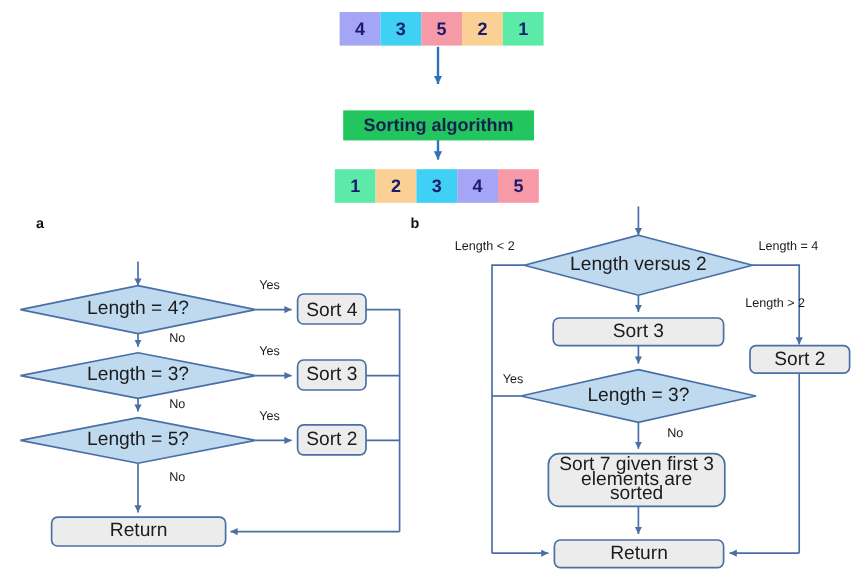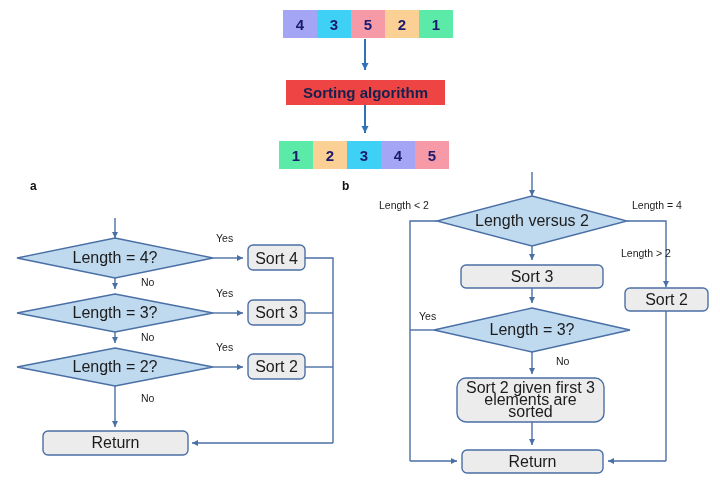--- a/index.html
+++ b/index.html
@@ -20,22 +20,22 @@
     display:flex;align-items:center;justify-content:center;
     font-size:15px;font-weight:bold;color:#1a1a6e;
     letter-spacing:0px;
   }
   .arr-top{top:10px;}
   .arr-bot{top:141px;}
 
   
   .sortbox{
     position:absolute;
-    left:286px;top:80px;width:159px;height:25px;
-    background:#ef4444;
+    left:286px;top:92px;width:159px;height:25px;
+    background:#22c55e;
     display:flex;align-items:center;justify-content:center;
     font-size:15px;font-weight:bold;color:#14214f;
   }
 
   
   .panel-letter{
     position:absolute;
     font-size:12px;font-weight:bold;color:#111;
   }
   #letter-a{left:30px;top:179px;}
@@ -153,42 +153,42 @@
     <div class="arr-cell arr-bot" style="left:347px;background:#3fd0f5;">3</div>
     <div class="arr-cell arr-bot" style="left:381px;background:#a5a5f5;">4</div>
     <div class="arr-cell arr-bot" style="left:415px;background:#f79aa8;">5</div>
   </div>
 
   <div class="panel-letter" id="letter-a">a</div>
   <div class="panel-letter" id="letter-b">b</div>
 
   <div class="node-label" style="left:17px;top:248px;width:196px;height:20px;">Length = 4?</div>
   <div class="node-label" style="left:17px;top:303px;width:196px;height:20px;">Length = 3?</div>
-  <div class="node-label" style="left:17px;top:357px;width:196px;height:20px;">Length = 2?</div>
+  <div class="node-label" style="left:17px;top:357px;width:196px;height:20px;">Length = 5?</div>
 
   <div class="node-label" style="left:248px;top:245px;width:57px;height:28px;">Sort 4</div>
   <div class="node-label" style="left:248px;top:300px;width:57px;height:25px;">Sort 3</div>
   <div class="node-label" style="left:248px;top:354px;width:57px;height:25px;">Sort 2</div>
 
   <div class="node-label" style="left:43px;top:431px;width:145px;height:24px;">Return</div>
 
   <div class="edge-label" style="left:216px;top:232px;">Yes</div>
   <div class="edge-label" style="left:216px;top:287px;">Yes</div>
   <div class="edge-label" style="left:216px;top:341px;">Yes</div>
 
   <div class="edge-label" style="left:141px;top:276px;">No</div>
   <div class="edge-label" style="left:141px;top:331px;">No</div>
   <div class="edge-label" style="left:141px;top:392px;">No</div>
 
   <div class="node-label" style="left:437px;top:211px;width:190px;height:20px;">Length versus 2</div>
   <div class="node-label" style="left:434px;top:320px;width:196px;height:20px;">Length = 3?</div>
 
   <div class="node-label" style="left:461px;top:265px;width:142px;height:23px;">Sort 3</div>
   <div class="node-label" style="left:625px;top:288px;width:83px;height:23px;">Sort 2</div>
-  <div class="node-label" style="left:461px;top:378px;width:139px;height:44px;">Sort 2 given first 3 elements are sorted</div>
+  <div class="node-label" style="left:461px;top:378px;width:139px;height:44px;">Sort 7 given first 3 elements are sorted</div>
 
   <div class="node-label" style="left:462px;top:450px;width:141px;height:23px;">Return</div>
 
   <div class="edge-label" style="left:379px;top:199px;text-align:right;">Length &lt; 2</div>
   <div class="edge-label" style="left:632px;top:199px;">Length = 4</div>
   <div class="edge-label" style="left:576px;top:247px;margin-left:45px;">Length &gt; 2</div>
   <div class="edge-label" style="left:419px;top:310px;">Yes</div>
   <div class="edge-label" style="left:556px;top:355px;">No</div>
 
 </div>

